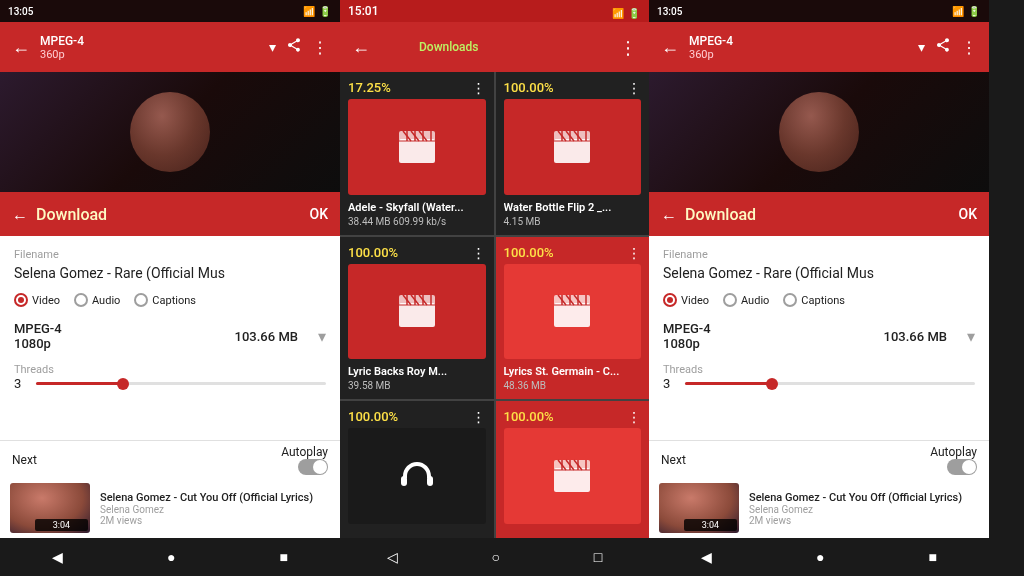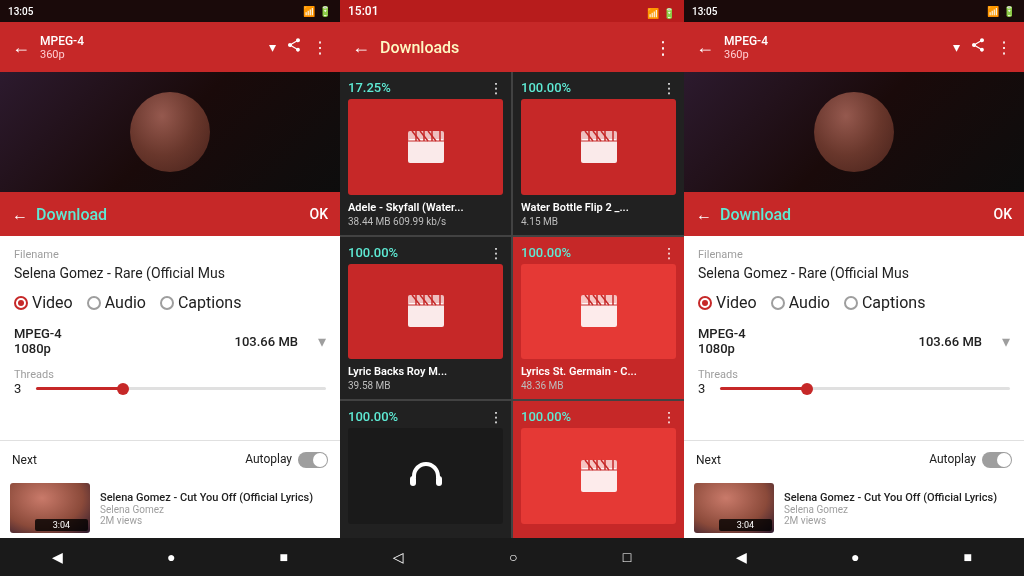--- a/index.html
+++ b/index.html
@@ -20,21 +20,21 @@
       background: #1a1a1a;
       display: flex;
       flex-direction: column;
       position: relative;
       overflow: hidden;
       flex-shrink: 0;
     }
 
     
     .center-panel {
-      width: 344px;
+      width: 309px;
       height: 576px;
       background: #212121;
       display: flex;
       flex-direction: column;
       flex-shrink: 0;
       z-index: 10;
     }
 
     
     .right-panel {
@@ -127,24 +127,25 @@
     .center-app-bar {
       height: 50px;
       background: #c62828;
       display: flex;
       align-items: center;
       padding: 0 12px;
       gap: 10px;
       flex-shrink: 0;
     }
     .center-app-bar .title {
-      color: #fef9c3;
-      font-size: 16px;
+      color: #bef264;
+      font-size: 12px;
       font-weight: 500;
       flex: 1;
+      margin-left: 39px;
     }
 
     
     .video-area {
       height: 120px;
       background: #000;
       position: relative;
       flex-shrink: 0;
       overflow: hidden;
     }
@@ -182,21 +183,21 @@
       display: flex;
       align-items: center;
       padding: 0 12px;
       gap: 8px;
     }
     .dialog-header .back {
       color: #fff;
       font-size: 16px;
     }
     .dialog-header .title {
-      color: #5eead4;
+      color: #fef9c3;
       font-size: 16px;
       font-weight: 500;
       flex: 1;
     }
     .dialog-header .ok {
       color: #fff;
       font-size: 14px;
       font-weight: 500;
     }
     .dialog-body {
@@ -241,21 +242,21 @@
       content: '';
       width: 6px;
       height: 6px;
       border-radius: 50%;
       background: #c62828;
     }
     .radio-circle.unselected {
       border-color: #9e9e9e;
     }
     .radio-label {
-      font-size: 16px;
+      font-size: 11px;
       color: #212121;
     }
     .format-row {
       display: flex;
       align-items: center;
       justify-content: space-between;
       margin-bottom: 12px;
     }
     .format-col {
       display: flex;
@@ -343,21 +344,22 @@
       width: 14px;
       height: 14px;
       border-radius: 50%;
       background: #fff;
       position: absolute;
       top: 1px;
       right: 1px;
     }
     .autoplay-row {
       display: flex;
-      align-items: flex-start;
+      align-items: flex-end;
+      flex-direction: column;
     }
 
     
     .next-video {
       height: 60px;
       background: #fff;
       display: flex;
       align-items: center;
       padding: 0 10px;
       gap: 10px;
@@ -436,21 +438,21 @@
       display: flex;
       flex-direction: column;
       padding: 8px;
       position: relative;
       cursor: pointer;
     }
     .download-item.active {
       background: #c62828;
     }
     .download-percent {
-      color: #5eead4;
+      color: #fde047;
       font-size: 13px;
       font-weight: 500;
       margin-bottom: 4px;
     }
     .download-item .more-icon {
       position: absolute;
       top: 8px;
       right: 8px;
       color: #fff;
       font-size: 14px;

